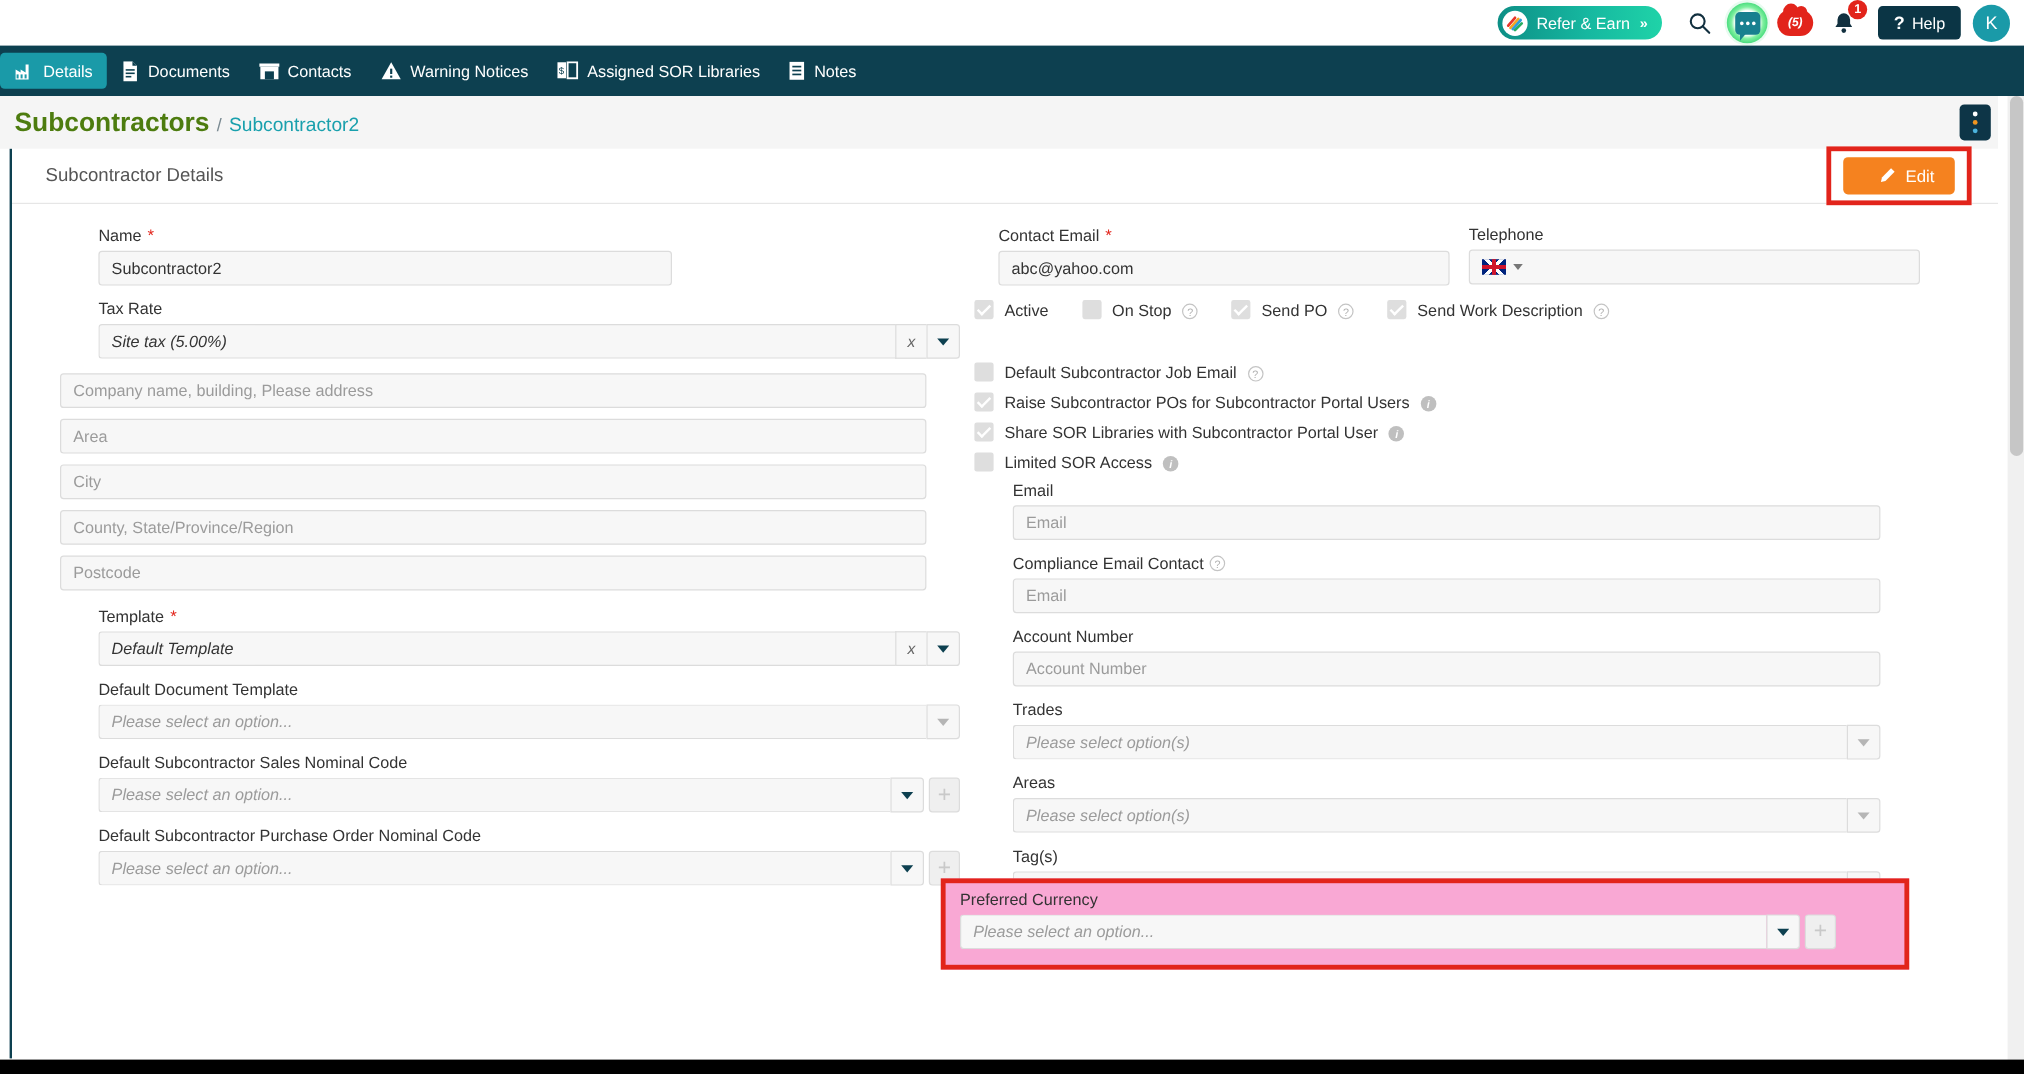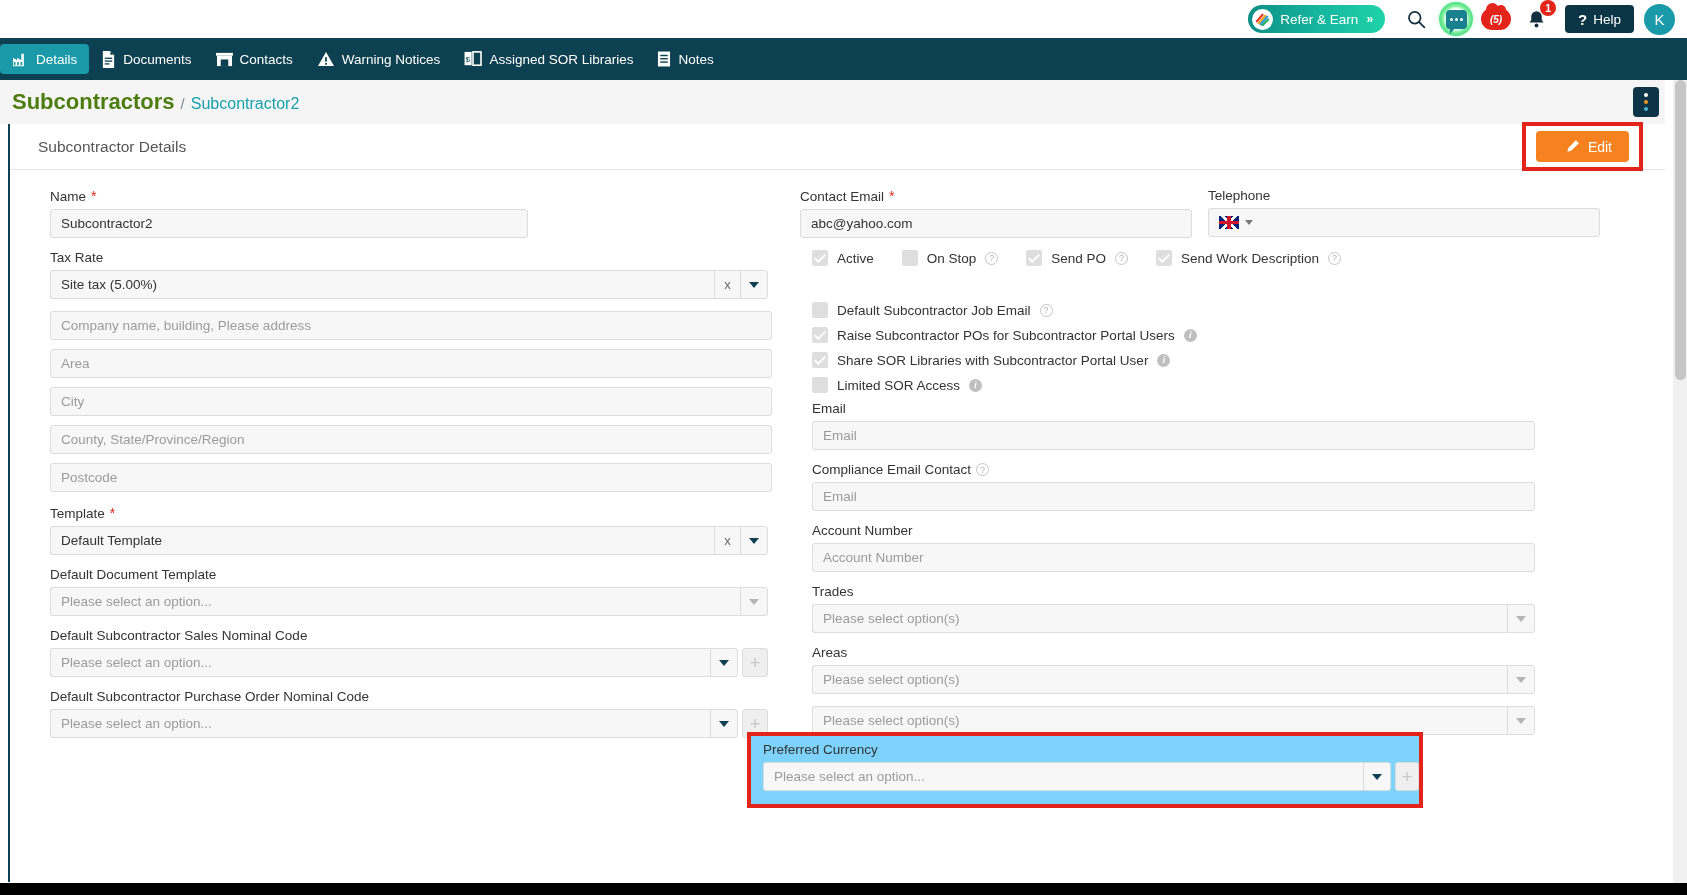--- a/index.html
+++ b/index.html
@@ -149,24 +149,24 @@
     font-size: 13.5px; color: #333; margin-bottom: 5px; display: flex;
     align-items: center; gap: 5px;
   }
   .req { color: #e2241b; font-size: 14px; }
   .fld {
     height: 29px; background: #f7f7f7; border: 1px solid #dcdcdc;
     border-radius: 3px; font-size: 13.5px; color: #333;
     display: flex; align-items: center; padding: 0 10px; width: 100%;
   }
   .fld.ph { color: #9b9b9b; }
-  .row-gap { margin-bottom: 12px; }
+  .row-gap { margin-bottom: 12px; margin-left: 32px; }
   .row-gap-sm { margin-bottom: 9px; }
 
-  .sel-wrap { display: flex; width: 100%; }
+  .sel-wrap { display: flex; width: 100%; font-style: italic; }
   .sel-main {
     flex: 1; height: 29px; background: #f7f7f7; border: 1px solid #dcdcdc;
     border-right: none; border-radius: 3px 0 0 3px; font-size: 13.5px;
     display: flex; align-items: center; padding: 0 10px; color: #333;
   }
   .sel-main.ph { color: #9b9b9b; }
   .sel-x {
     width: 26px; height: 29px; background: #f7f7f7; border: 1px solid #dcdcdc;
     border-right: none; display: flex; align-items: center; justify-content: center;
     color: #666; font-size: 13px; cursor: pointer;
@@ -181,21 +181,21 @@
   .plus-btn {
     width: 26px; height: 29px; background: #efefef; border: 1px solid #dcdcdc;
     border-radius: 3px; margin-left: 4px; display:flex; align-items:center;
     justify-content:center; color: #c9c9c9; font-size: 19px; cursor: pointer;
     line-height: 1;
   }
 
   
   .cbrow { display: flex; align-items: center; gap: 28px; margin-bottom: 36px; padding-left: 12px;}
   .cb {
-    display: flex; align-items: center; gap: 9px; font-size: 13.5px; color: #333;
+    display: flex; align-items: flex-end; gap: 9px; font-size: 13.5px; color: #333;
   }
   .box {
     width: 16px; height: 16px; border-radius: 2px; background: #dedede;
     display: flex; align-items: center; justify-content: center;
     flex: 0 0 auto;
   }
   .box.on:after {
     content: ""; width: 4px; height: 9px; border: solid #ffffff;
     border-width: 0 2px 2px 0; transform: rotate(45deg) translate(-1px,-1px);
   }
@@ -218,22 +218,22 @@
       linear-gradient(to bottom, transparent 38%, #cf142b 38%, #cf142b 62%, transparent 62%),
       linear-gradient(to right, transparent 40%, #cf142b 40%, #cf142b 60%, transparent 60%),
       linear-gradient(45deg, transparent 44%, #fff 44%, #fff 56%, transparent 56%),
       linear-gradient(-45deg, transparent 44%, #fff 44%, #fff 56%, transparent 56%),
       #00247d;
     margin-right: 6px;
   }
   .tiny-caret { width:0;height:0;border-left:4px solid transparent;border-right:4px solid transparent;border-top:5px solid #777;}
 
   .currency-hl {
-    position: absolute; left: 737px; top: 608px; width: 676px; height: 76px;
-    border: 4px solid #e2241b; background: #7dd3fc; padding: 6px 0 0 12px;
+    position: absolute; left: 774px; top: 608px; width: 807px; height: 76px;
+    border: 4px solid #e2241b; background: #f9a8d4; padding: 6px 0 0 12px;
   }
 
   .scrollbar {
     position: absolute; top: 80px; right: 0; width: 14px; height: 815px;
     background: #f0f0f0;
   }
   .scrollthumb {
     position: absolute; top: 0px; right: 1px; width: 11px; height: 300px;
     background: #c6c6c6; border-radius: 6px;
   }
@@ -607,20 +607,21 @@
           <div class="lbl">Areas</div>
           <div class="sel-wrap" style="width:723px">
             <div class="sel-main ph">Please select option(s)</div>
             <div class="sel-arrow">
                 <span class="caret lite"></span>
               </div>
           </div>
         </div>
 
         <div class="row-gap">
+          <div class="lbl">Tag(s)</div>
           <div class="sel-wrap" style="width:723px">
             <div class="sel-main ph">Please select option(s)</div>
             <div class="sel-arrow">
                 <span class="caret lite"></span>
               </div>
           </div>
         </div>
 
       </div>
     </div>

